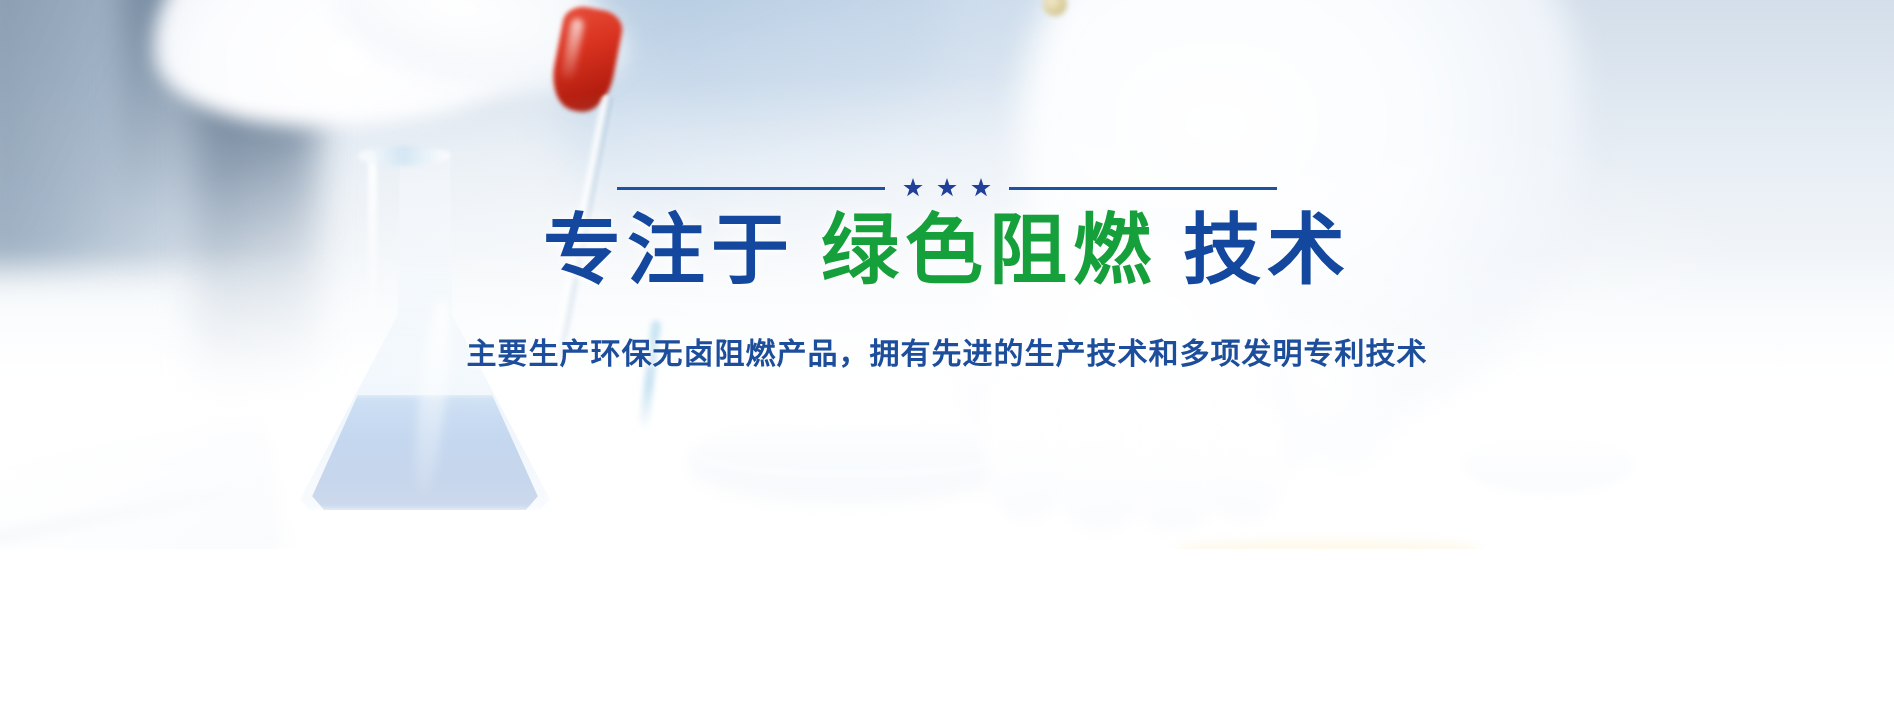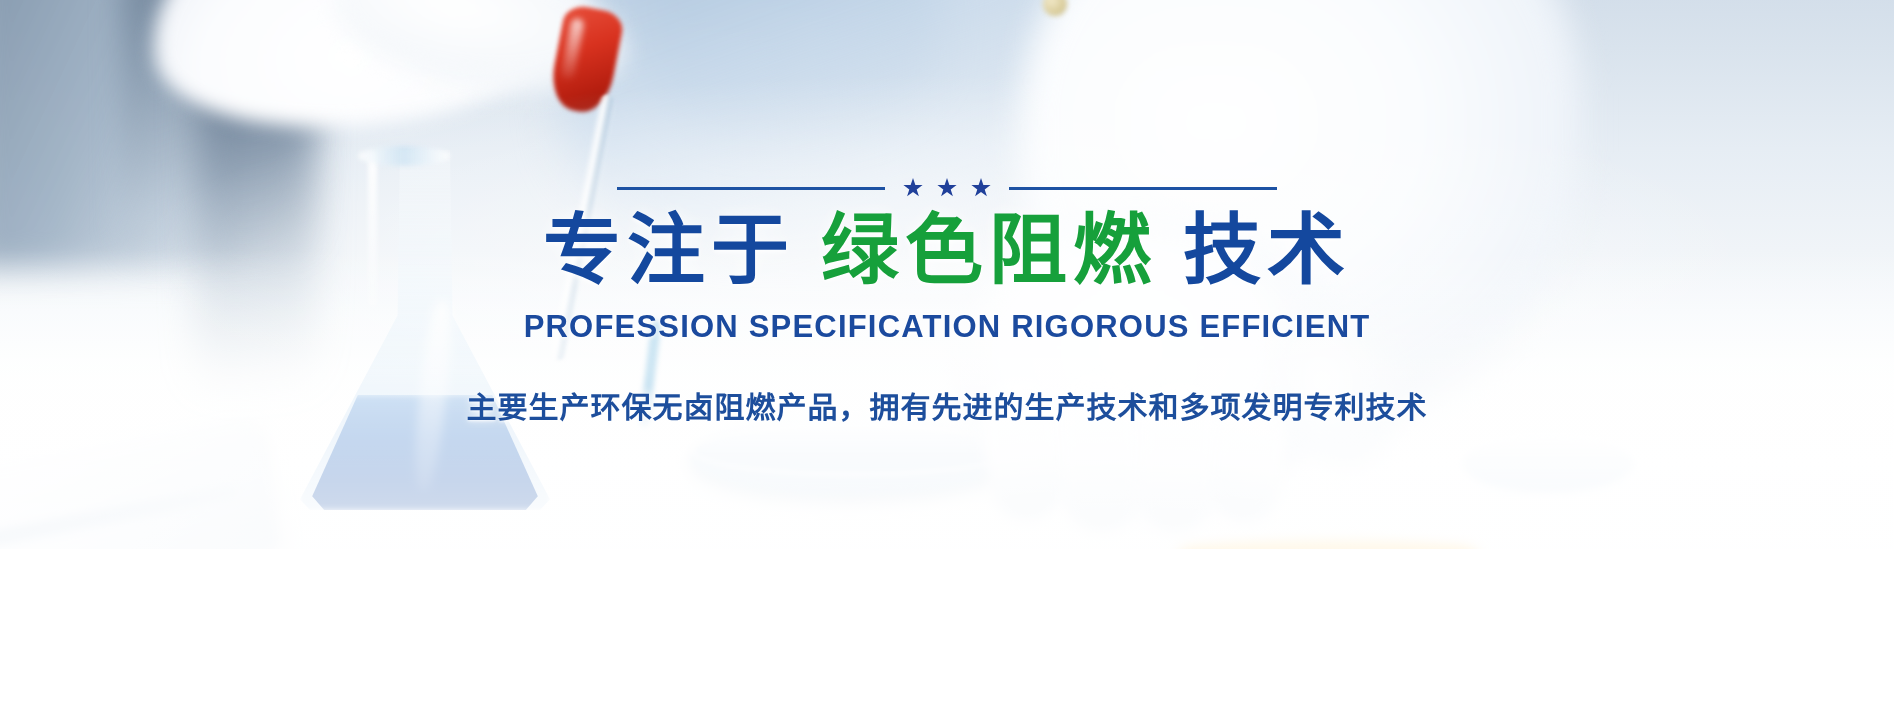--- a/index.html
+++ b/index.html
@@ -574,18 +574,17 @@
         <span class="star"></span>
         <span class="star"></span>
       </span>
       <span class="rule right"></span>
     </div>
 
     <div class="headline">
       <span class="seg-blue">专注于</span><span class="gap"></span><span class="seg-green">绿色阻燃</span><span class="gap"></span><span class="seg-blue">技术</span>
     </div>
 
-    <div class="subtitle-en">PROFESSION SPECIFICATION RIGOROUS EFFICIENT</div>
 
     <div class="desc-cn">主要生产环保无卤阻燃产品，拥有先进的生产技术和多项发明专利技术</div>
 
   </div>
 </div>
 
 </body></html>

